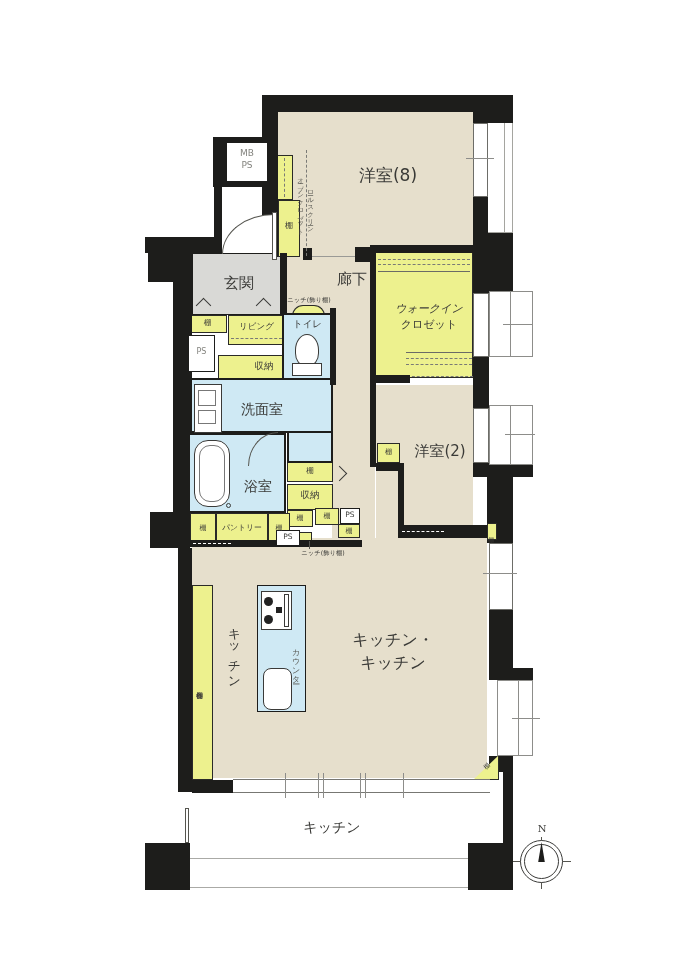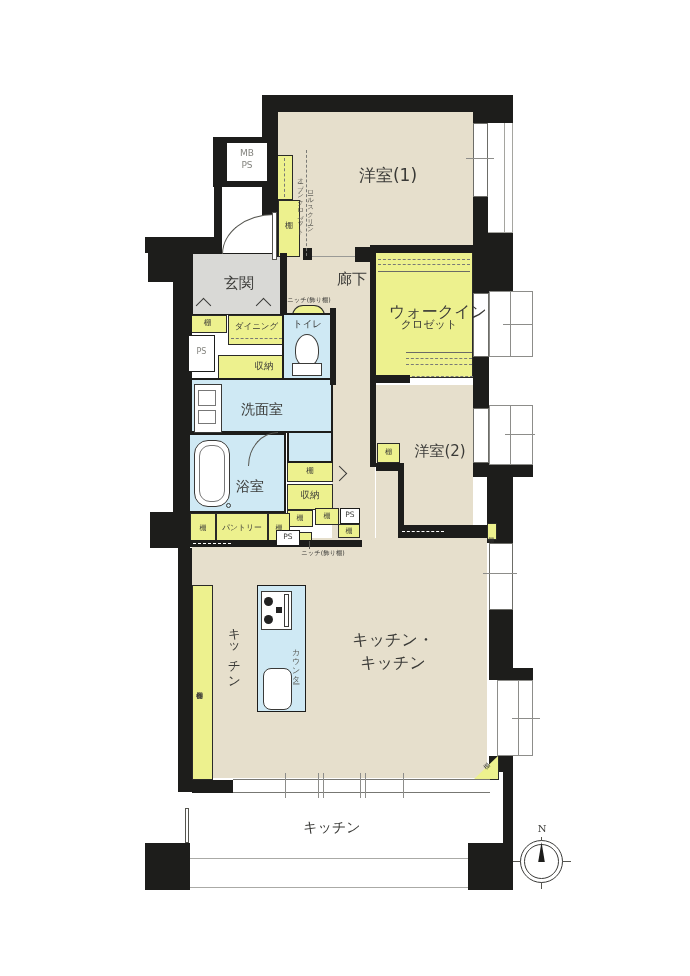--- a/index.html
+++ b/index.html
@@ -187,41 +187,41 @@
   <div class="abs" style="left:190px;top:858px;width:278px;height:1px;background:#aaaaa6;"></div>
   <div class="abs" style="left:190px;top:887px;width:278px;height:1px;background:#aaaaa6;"></div>
 
   <div class="abs" style="left:541px;top:837px;width:1px;height:52px;background:#55554f;"></div>
   <div class="abs" style="left:513px;top:861px;width:58px;height:1px;background:#55554f;"></div>
   <div class="abs circ" style="left:520px;top:840px;width:43px;height:43px;background:#fff;"></div>
   <div class="abs circ" style="left:524px;top:844px;width:35px;height:35px;"></div>
   <div class="abs" style="left:536px;top:842px;width:11px;height:20px;background:#1d1d1b;clip-path:polygon(50% 0,80% 100%,20% 100%);"></div>
   <div class="abs lbl" style="left:532px;top:823px;width:20px;font-size:10px;font-family:'DejaVu Serif',serif;">N</div>
 
-  <div class="abs lbl" style="left:328px;top:166px;width:120px;font-size:17px;">洋室(1)</div>
+  <div class="abs lbl" style="left:328px;top:166px;width:120px;font-size:17px;">洋室(8)</div>
   <div class="abs lbl" style="left:209px;top:275px;width:60px;font-size:15px;">玄関</div>
   <div class="abs lbl" style="left:322px;top:271px;width:60px;font-size:15px;">廊下</div>
-  <div class="abs lbl" style="left:389px;top:303px;width:80px;font-size:16px;">ウォークイン</div>
+  <div class="abs lbl" style="left:389px;top:303px;width:80px;font-size:11px;font-style:italic;">ウォークイン</div>
   <div class="abs lbl" style="left:389px;top:319px;width:80px;font-size:11px;">クロゼット</div>
   <div class="abs lbl" style="left:285px;top:319px;width:45px;font-size:9.5px;">トイレ</div>
   <div class="abs lbl" style="left:222px;top:401px;width:80px;font-size:14px;">洗面室</div>
-  <div class="abs lbl" style="left:222px;top:478px;width:56px;font-size:14px;">浴室</div>
+  <div class="abs lbl" style="left:230px;top:478px;width:56px;font-size:14px;">浴室</div>
   <div class="abs lbl" style="left:390px;top:443px;width:100px;font-size:15px;">洋室(2)</div>
   <div class="abs lbl v" style="left:227px;top:612px;height:80px;font-size:12.5px;letter-spacing:2px;">キッチン</div>
   <div class="abs lbl" style="left:333px;top:631px;width:120px;font-size:16px;">キッチン・</div>
   <div class="abs lbl" style="left:333px;top:654px;width:120px;font-size:16px;">キッチン</div>
   <div class="abs lbl" style="left:272px;top:819px;width:120px;font-size:14px;">キッチン</div>
 
   <div class="abs lbl" style="left:283px;top:221px;width:12px;font-size:8px;">棚</div>
   <div class="abs lbl v grey-t" style="left:306px;top:172px;height:70px;font-size:6.5px;color:#55554f;">ロールスクリーン</div>
   <div class="abs lbl v grey-t" style="left:296px;top:163px;height:80px;font-size:6.5px;color:#55554f;">オープンクロゼット</div>
   <div class="abs dashv" style="left:306px;top:150px;width:0;height:106px;"></div>
   <div class="abs lbl" style="left:284px;top:296px;width:50px;font-size:6.3px;">ニッチ(飾り棚)</div>
   <div class="abs lbl" style="left:188px;top:319px;width:39px;font-size:7.5px;">棚</div>
-  <div class="abs lbl" style="left:228px;top:322px;width:57px;font-size:8.5px;">ダイニング</div>
+  <div class="abs lbl" style="left:228px;top:322px;width:57px;font-size:8.5px;">リビング</div>
   <div class="abs lbl" style="left:218px;top:361px;width:92px;font-size:9.5px;">収納</div>
   <div class="abs lbl" style="left:287px;top:467px;width:46px;font-size:7.5px;">棚</div>
   <div class="abs lbl" style="left:287px;top:490px;width:46px;font-size:9.5px;">収納</div>
   <div class="abs lbl" style="left:287px;top:514px;width:26px;font-size:7px;">棚</div>
   <div class="abs lbl" style="left:315px;top:512px;width:24px;font-size:7px;">棚</div>
   <div class="abs lbl" style="left:338px;top:527px;width:22px;font-size:7px;">棚</div>
   <div class="abs lbl" style="left:190px;top:524px;width:26px;font-size:7px;">棚</div>
   <div class="abs lbl" style="left:216px;top:524px;width:52px;font-size:7.8px;">パントリー</div>
   <div class="abs lbl" style="left:268px;top:524px;width:22px;font-size:7px;">棚</div>
   <div class="abs lbl" style="left:298px;top:549px;width:50px;font-size:6.3px;">ニッチ(飾り棚)</div>

